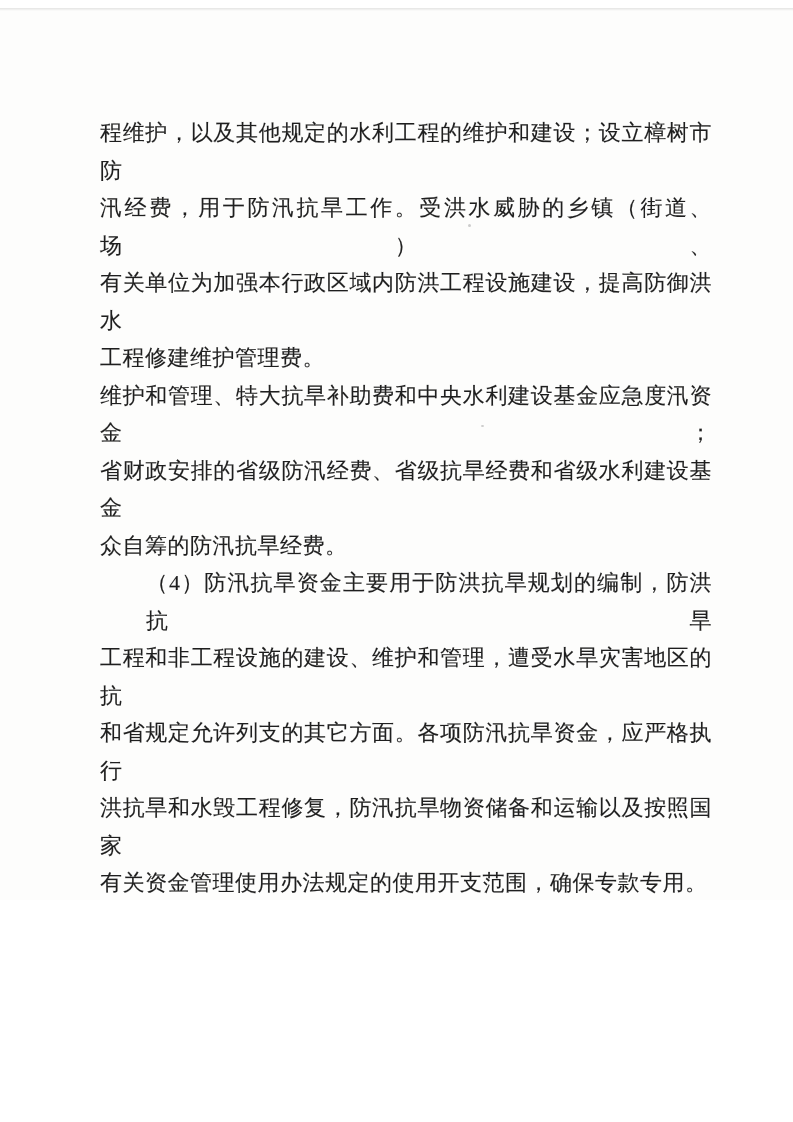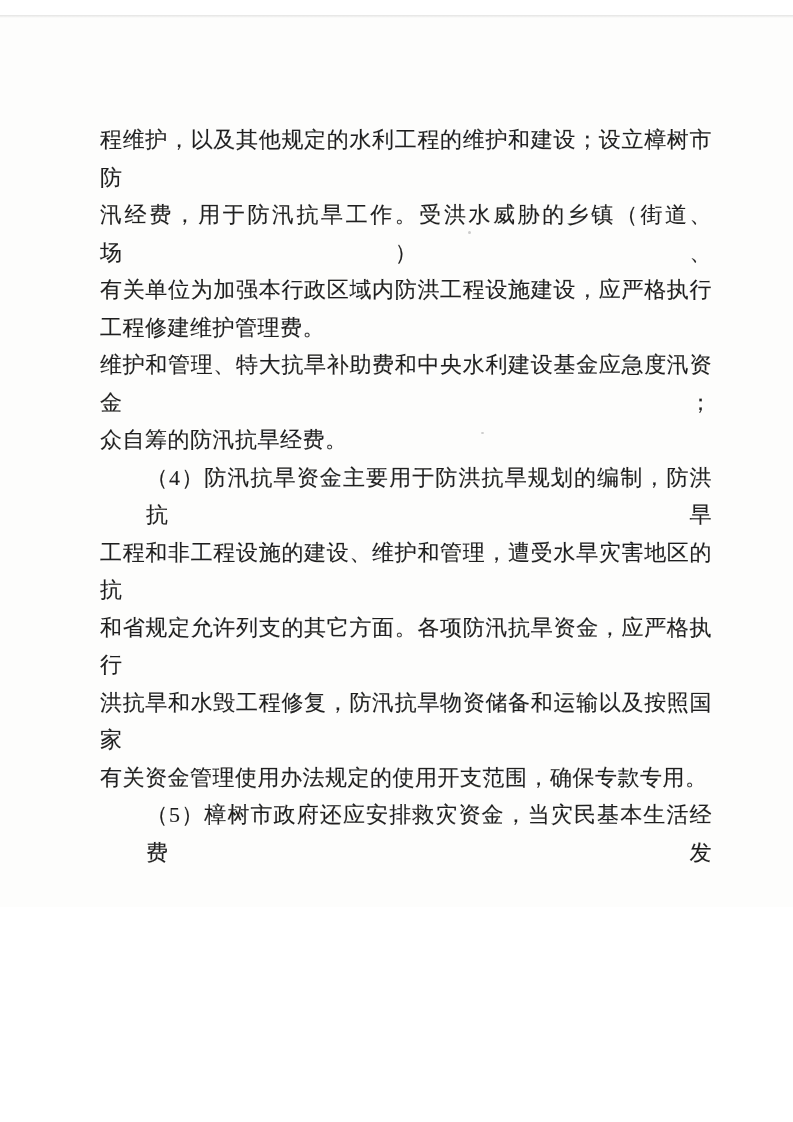--- a/index.html
+++ b/index.html
@@ -5,21 +5,21 @@
   :root {
     --ink: #1f1f1f;
     --paper: #fdfdfc;
   }
   * { margin: 0; padding: 0; box-sizing: border-box; }
   html, body { background: #ffffff; }
   .page {
     position: relative;
     width: 793px;
     height: 892px;
-    margin: 15px auto;
+    margin: 8px auto;
     background: var(--paper);
     overflow: hidden;
     font-family: "Liberation Serif", "DejaVu Serif", serif;
     text-decoration: underline;
   }
   
   .page::before {
     content: "";
     position: absolute;
     left: 0; top: 0; right: 0;
@@ -91,23 +91,24 @@
   .speck-a { left: 468px; top: 216px; width: 3px; height: 3px; }
   .speck-b { left: 481px; top: 417px; width: 3px; height: 2px; }
 </style>
 </head>
 <body>
 
 <div class="page">
   <div class="text-body">
       <div class="line">程维护，以及其他规定的水利工程的维护和建设；设立樟树市防</div>
       <div class="line">汛经费，用于防汛抗旱工作。受洪水威胁的乡镇（街道、场）、</div>
-      <div class="line">有关单位为加强本行政区域内防洪工程设施建设，应严格执行</div>
+      <div class="line">有关单位为加强本行政区域内防洪工程设施建设，提高防御洪水</div>
       <div class="line last">工程修建维护管理费。</div>
       <div class="line">维护和管理、特大抗旱补助费和中央水利建设基金应急度汛资金；</div>
+      <div class="line">省财政安排的省级防汛经费、省级抗旱经费和省级水利建设基金</div>
       <div class="line last">众自筹的防汛抗旱经费。</div>
       <div class="line indent">（4）防汛抗旱资金主要用于防洪抗旱规划的编制，防洪抗旱</div>
       <div class="line">工程和非工程设施的建设、维护和管理，遭受水旱灾害地区的抗</div>
       <div class="line">和省规定允许列支的其它方面。各项防汛抗旱资金，应严格执行</div>
       <div class="line">洪抗旱和水毁工程修复，防汛抗旱物资储备和运输以及按照国家</div>
       <div class="line last">有关资金管理使用办法规定的使用开支范围，确保专款专用。</div>
       <div class="line indent">（5）樟树市政府还应安排救灾资金，当灾民基本生活经费发</div>
     </div>
   <div class="page-number">— 53 —</div>
   <div class="scan-noise"></div>

